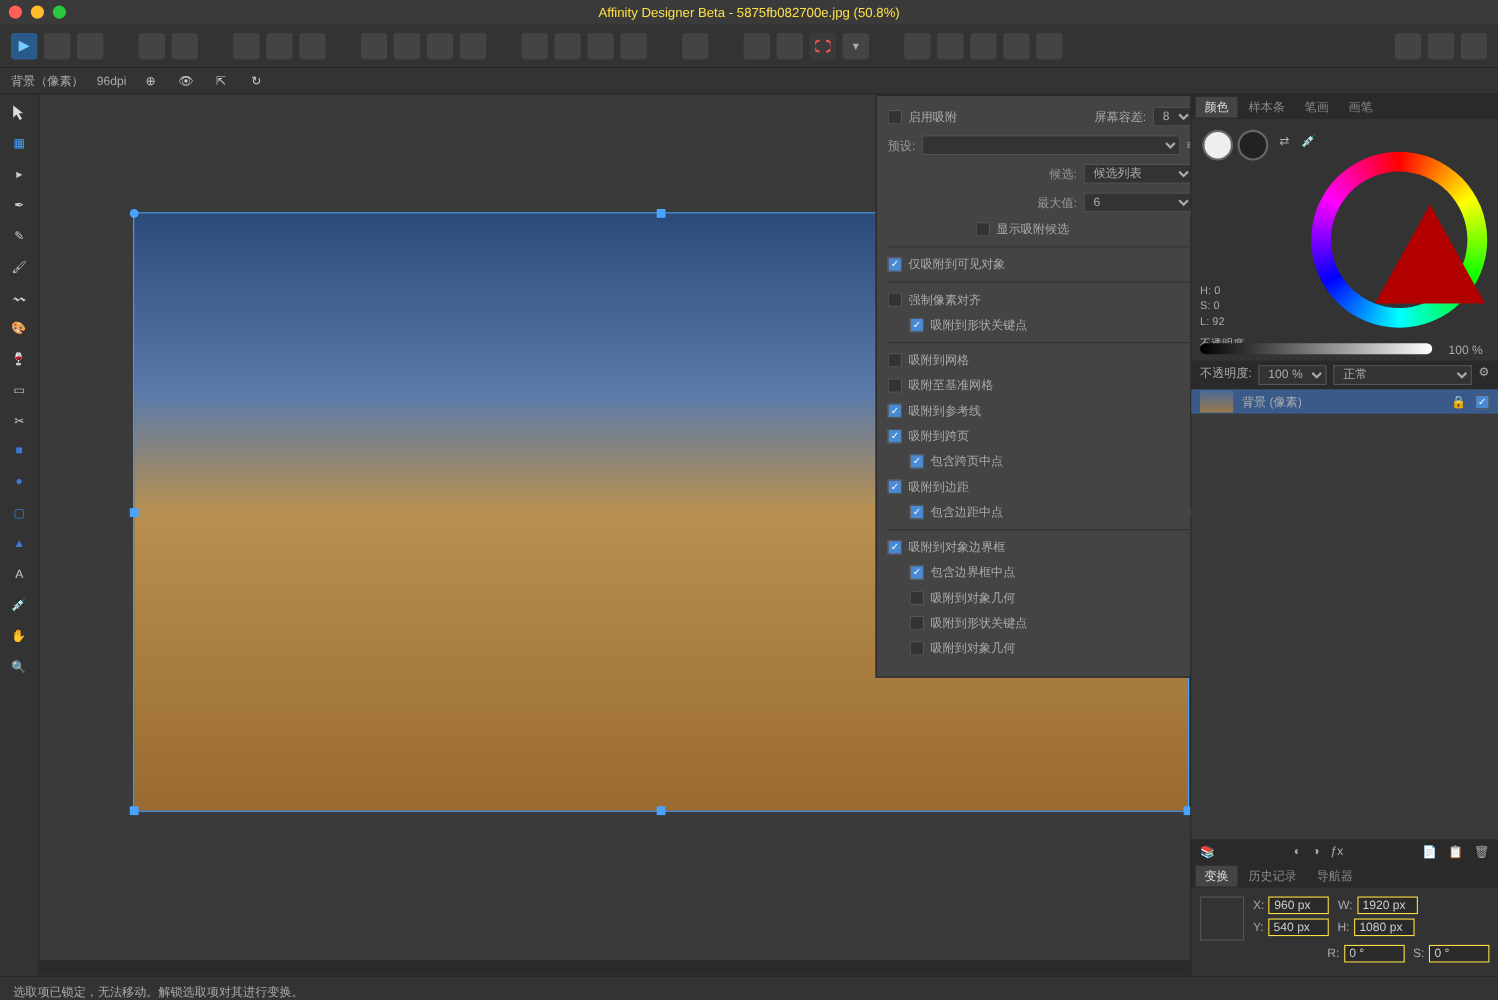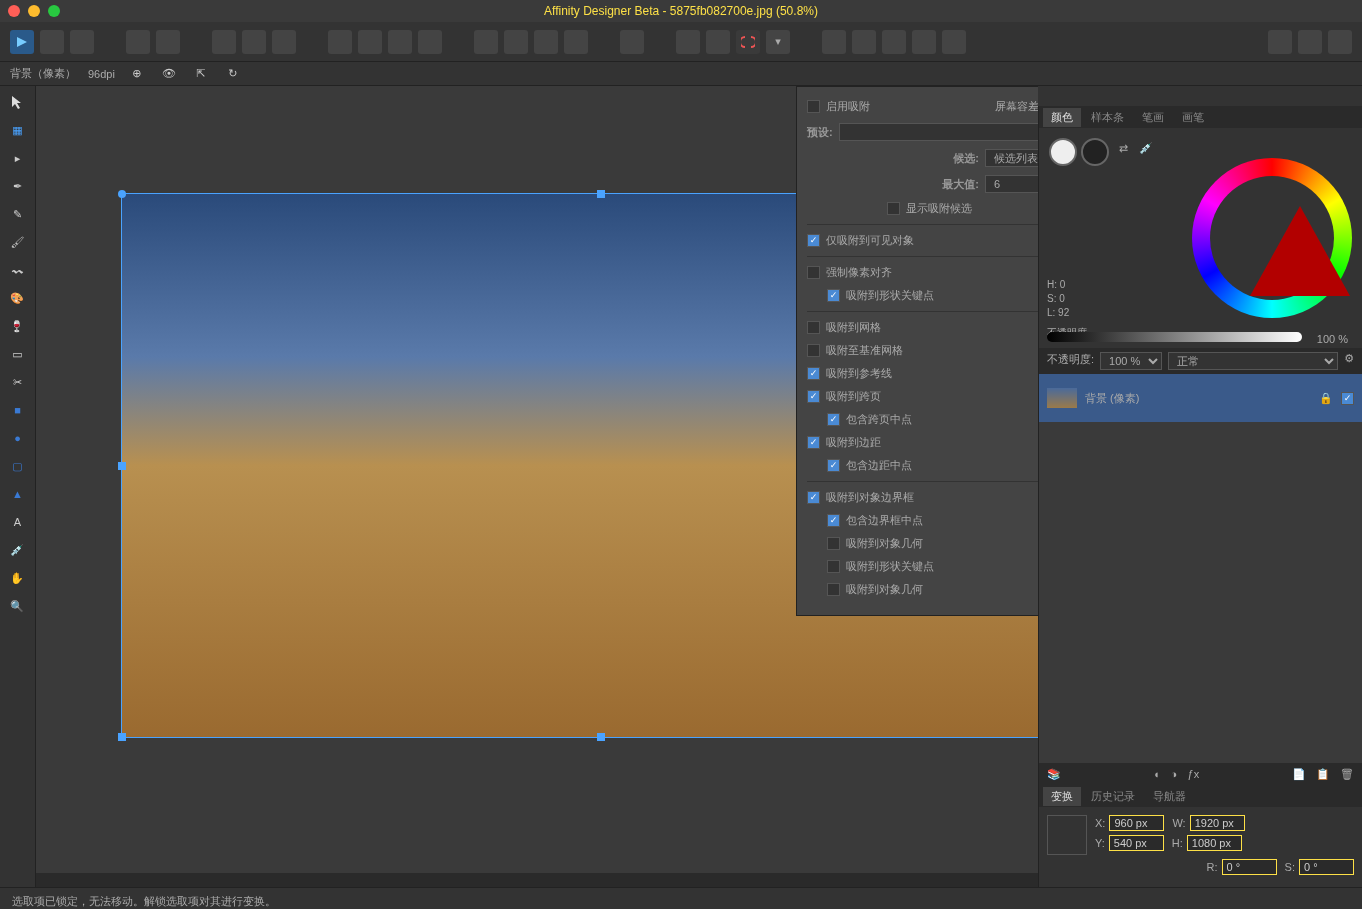--- a/index.html
+++ b/index.html
@@ -19,44 +19,44 @@
 .tool { width:20px; height:20px; display:flex; align-items:center; justify-content:center; cursor:pointer; color:#ccc; }
 .canvas { flex:1; background:#3a3a3a; position:relative; overflow:hidden; }
 .imgbox { position:absolute; left:85px; top:107px; width:960px; height:545px; border:1px solid #4aa3ff; background:linear-gradient(to bottom,#2a4a7a 0%,#5a7aaa 30%,#b89050 50%,#9a6a30 100%); }
 .handle { position:absolute; width:8px; height:8px; background:#4aa3ff; }
 .handle.tl{left:-4px;top:-4px}.handle.tr{right:-4px;top:-4px}.handle.bl{left:-4px;bottom:-4px}.handle.br{right:-4px;bottom:-4px}
 .handle.tm{left:50%;top:-4px;margin-left:-4px}.handle.bm{left:50%;bottom:-4px;margin-left:-4px}
 .handle.ml{left:-4px;top:50%;margin-top:-4px}.handle.mr{right:-4px;top:50%;margin-top:-4px}
 .scrollh{position:absolute;bottom:0;left:0;right:0;height:14px;background:#2a2a2a}
 .popup { position:absolute; left:760px; top:0; width:300px; background:#444; border:1px solid #222; padding:10px; z-index:10; font-size:11px; }
 .prow { display:flex; align-items:center; margin-bottom:8px; gap:6px; }
-.prow label { flex:0 0 auto; text-align:right; color:#999;font-weight:bold; }
+.prow label { flex:0 0 auto; text-align:right; color:#999; }
 .pchk { width:13px; height:13px; background:#333; border:1px solid #555; display:inline-block; }
 .pchk.on{background:#4a8ad4}
 .pchk.on::after{content:"✓";color:#fff;font-size:9px;display:block;text-align:center;line-height:11px}
 .psel { background:#333; border:1px solid #555; color:#aaa; padding:1px 4px; font-size:11px; }
 .pdiv { height:1px; background:#333; margin:8px 0; }
-.rpanel { width:324px; background:#333; border-left:1px solid #222; display:flex; flex-direction:column;margin-top:20px; }
+.rpanel { width:280px; background:#333; border-left:1px solid #222; display:flex; flex-direction:column; }
 .ptabs { display:flex; background:#2a2a2a; height:22px; align-items:center; padding:0 4px; gap:2px; }
 .ptab { padding:2px 8px; color:#888; cursor:pointer; font-size:11px; }
 .ptab.active { background:#444; color:#ddd; }
 .colorarea { height:220px; padding:8px; position:relative; }
 .wheel { width:160px; height:160px; border-radius:50%; position:absolute; right:10px; top:30px; background:conic-gradient(red,yellow,lime,cyan,blue,magenta,red); }
 .wheelin { position:absolute; inset:18px; border-radius:50%; background:#333; }
 .tri { position:absolute; left:40px; top:30px; width:0; height:0; border-left:50px solid transparent; border-right:50px solid transparent; border-bottom:90px solid red; filter:brightness(0.7); }
 .swatches { position:absolute; left:10px; top:10px; display:flex; gap:4px; }
 .sw { width:28px; height:28px; border-radius:50%; border:2px solid #666; }
 .hsl { position:absolute; left:8px; top:150px; font-size:10px; line-height:14px; }
 .opslider { position:absolute; left:8px; bottom:6px; right:60px; height:10px; background:linear-gradient(to right,#000,#fff); border-radius:5px; }
 .opval { position:absolute; right:8px; bottom:2px; background:#333; padding:1px 6px; }
 .layerarea { flex:1; display:flex; flex-direction:column; }
 .layerhdr { display:flex; align-items:flex-start; padding:4px 8px; gap:6px; background:#2a2a2a; }
 .layersel { background:#333; border:1px solid #555; color:#aaa; padding:1px 4px; font-size:11px; }
 .layerlist { flex:1; background:#3a3a3a; }
-.layer { display:flex; align-items:center; padding:14px 8px; background:#3a5a8a; gap:8px; }
+.layer { display:flex; align-items:center; padding:1px 8px; background:#3a5a8a; gap:8px; }
 .lthumb { width:30px; height:20px; background:linear-gradient(#4a6a9a,#9a7a4a); }
 .lactions { background:#2a2a2a; height:22px; display:flex; align-items:center; padding:0 8px; gap:10px; }
 .transarea { background:#333; padding:8px; }
 .trow { display:flex; gap:8px; margin-bottom:4px; }
 .tfield { display:flex; align-items:center; gap:4px; }
 .tfield input { width:55px; background:#2a2a2a; border:1px solid #fde047; color:#ccc; padding:1px 4px; font-size:11px; }
 .statusbar { height:22px; background:#333; display:flex; align-items:flex-end; padding:0 12px; font-size:11px; color:#aaa; border-top:1px solid #222; }
 svg{display:block}
 </style>
 </head>

